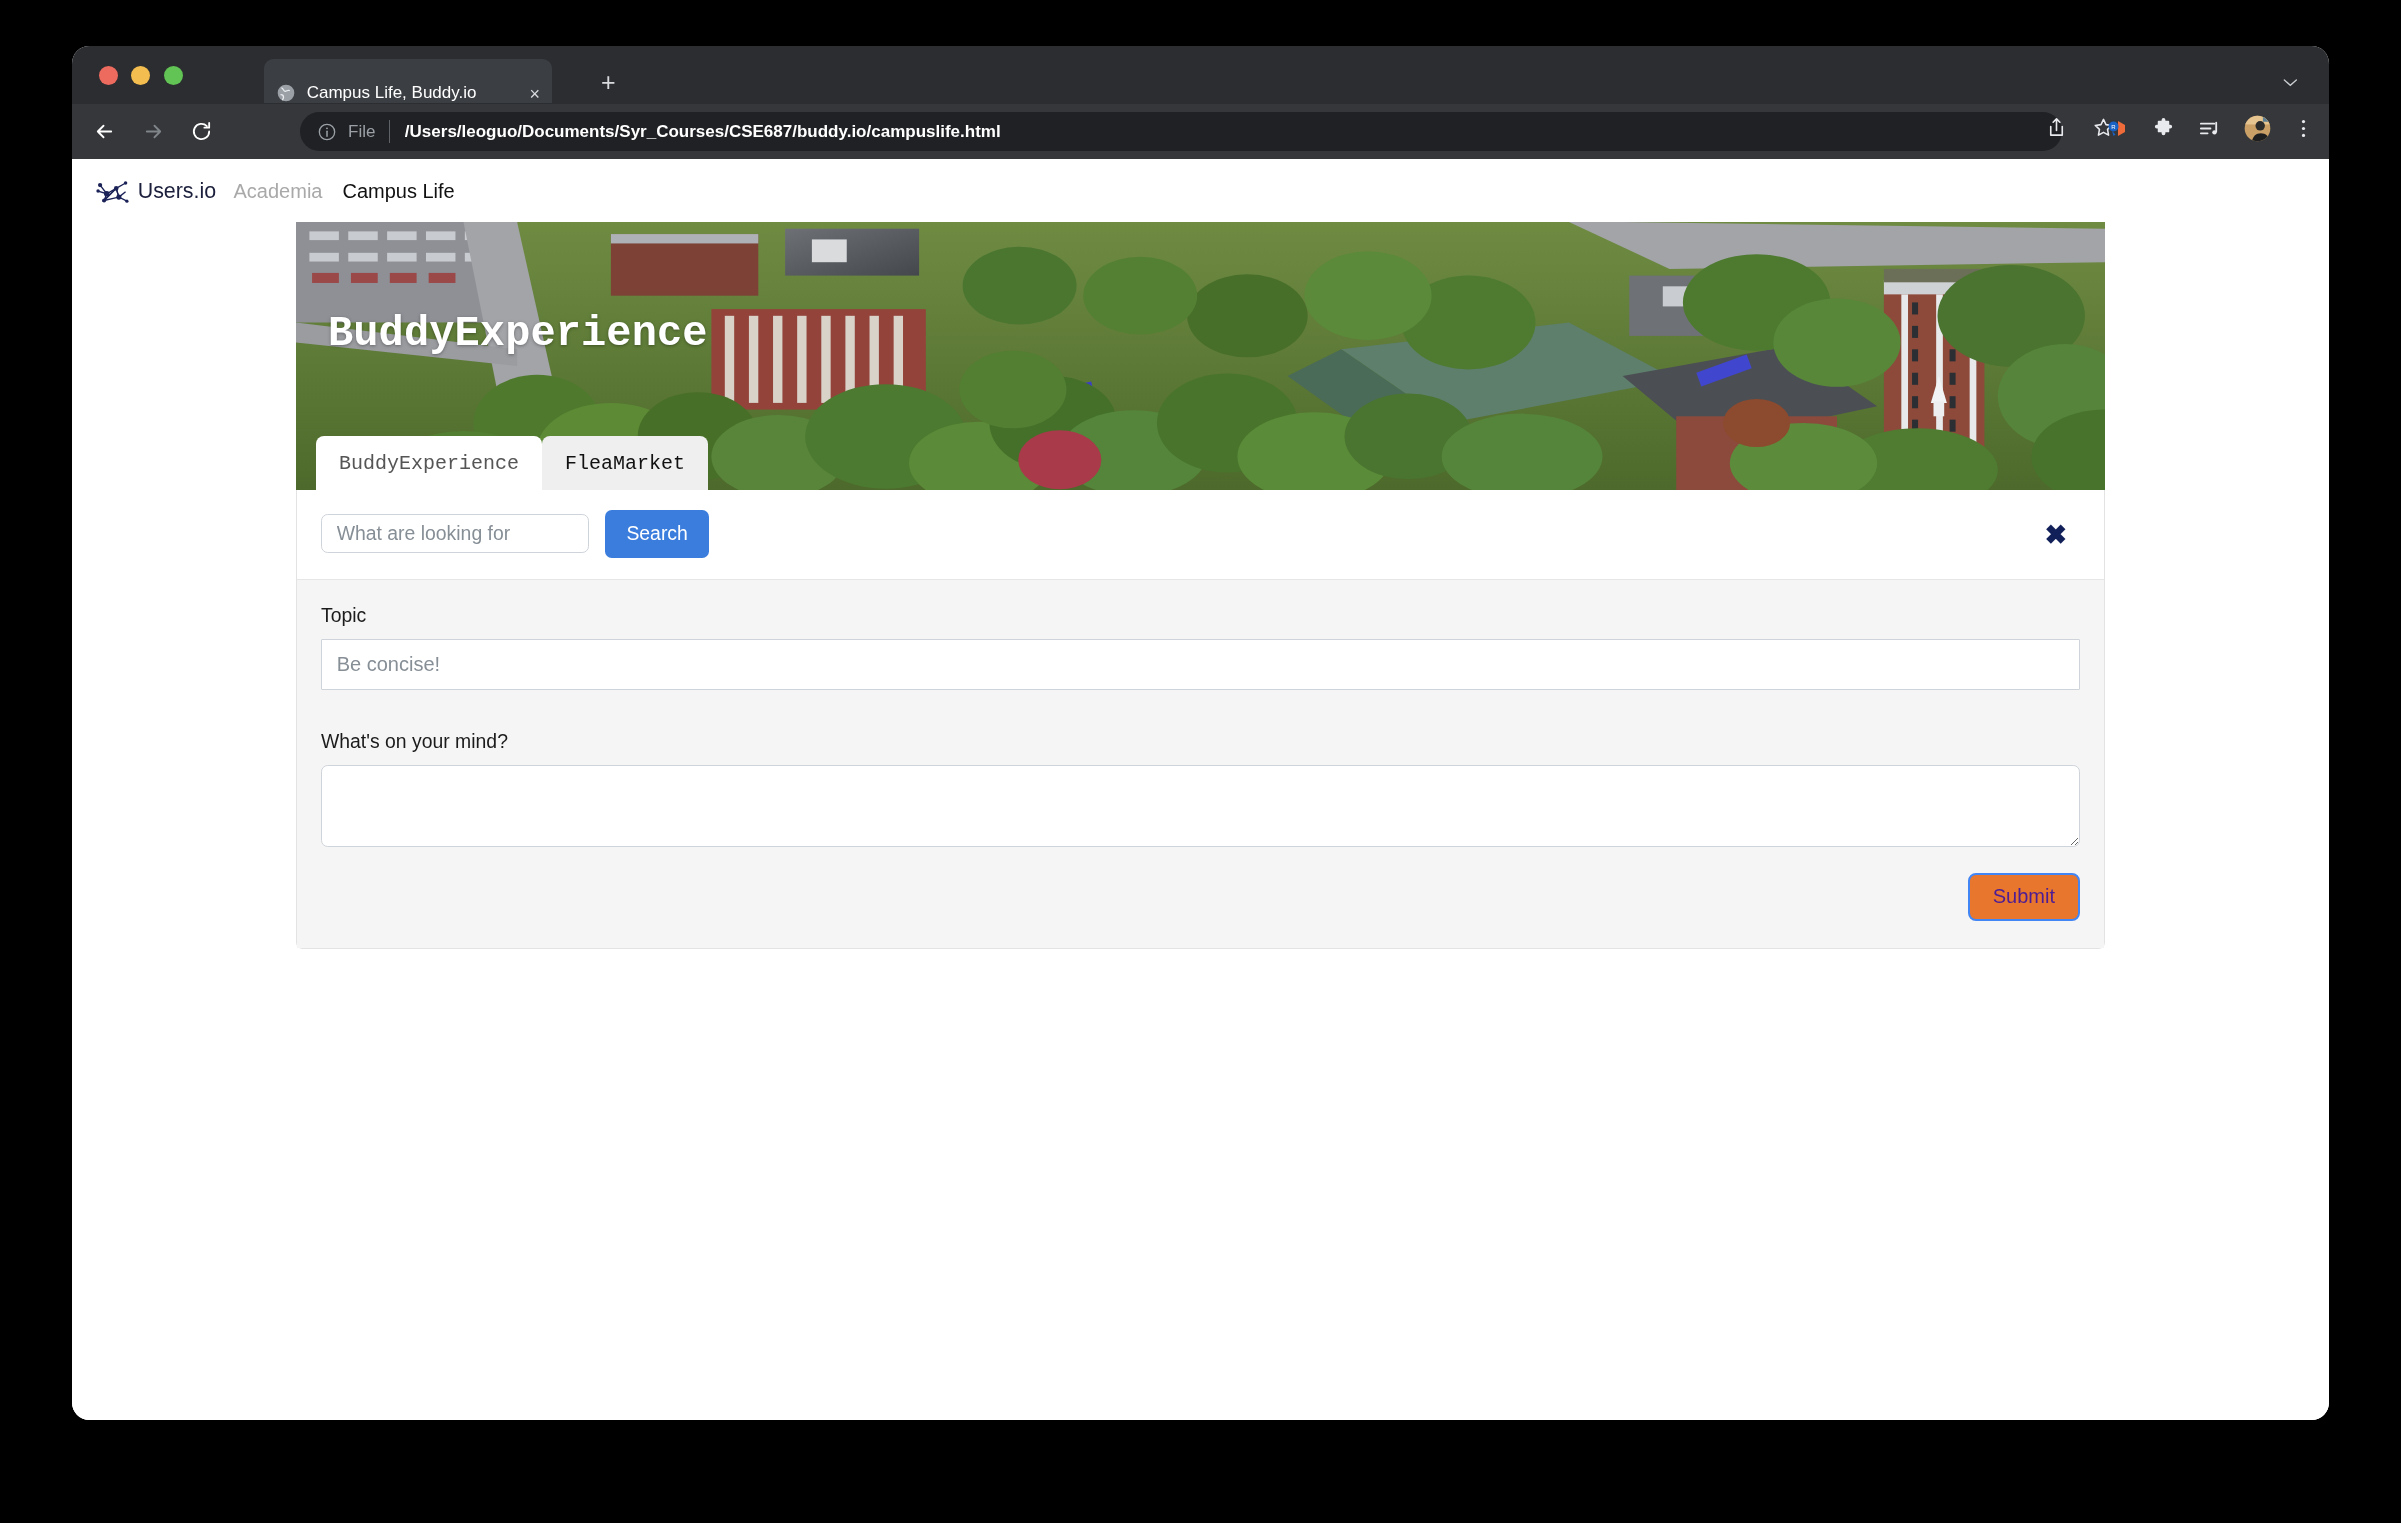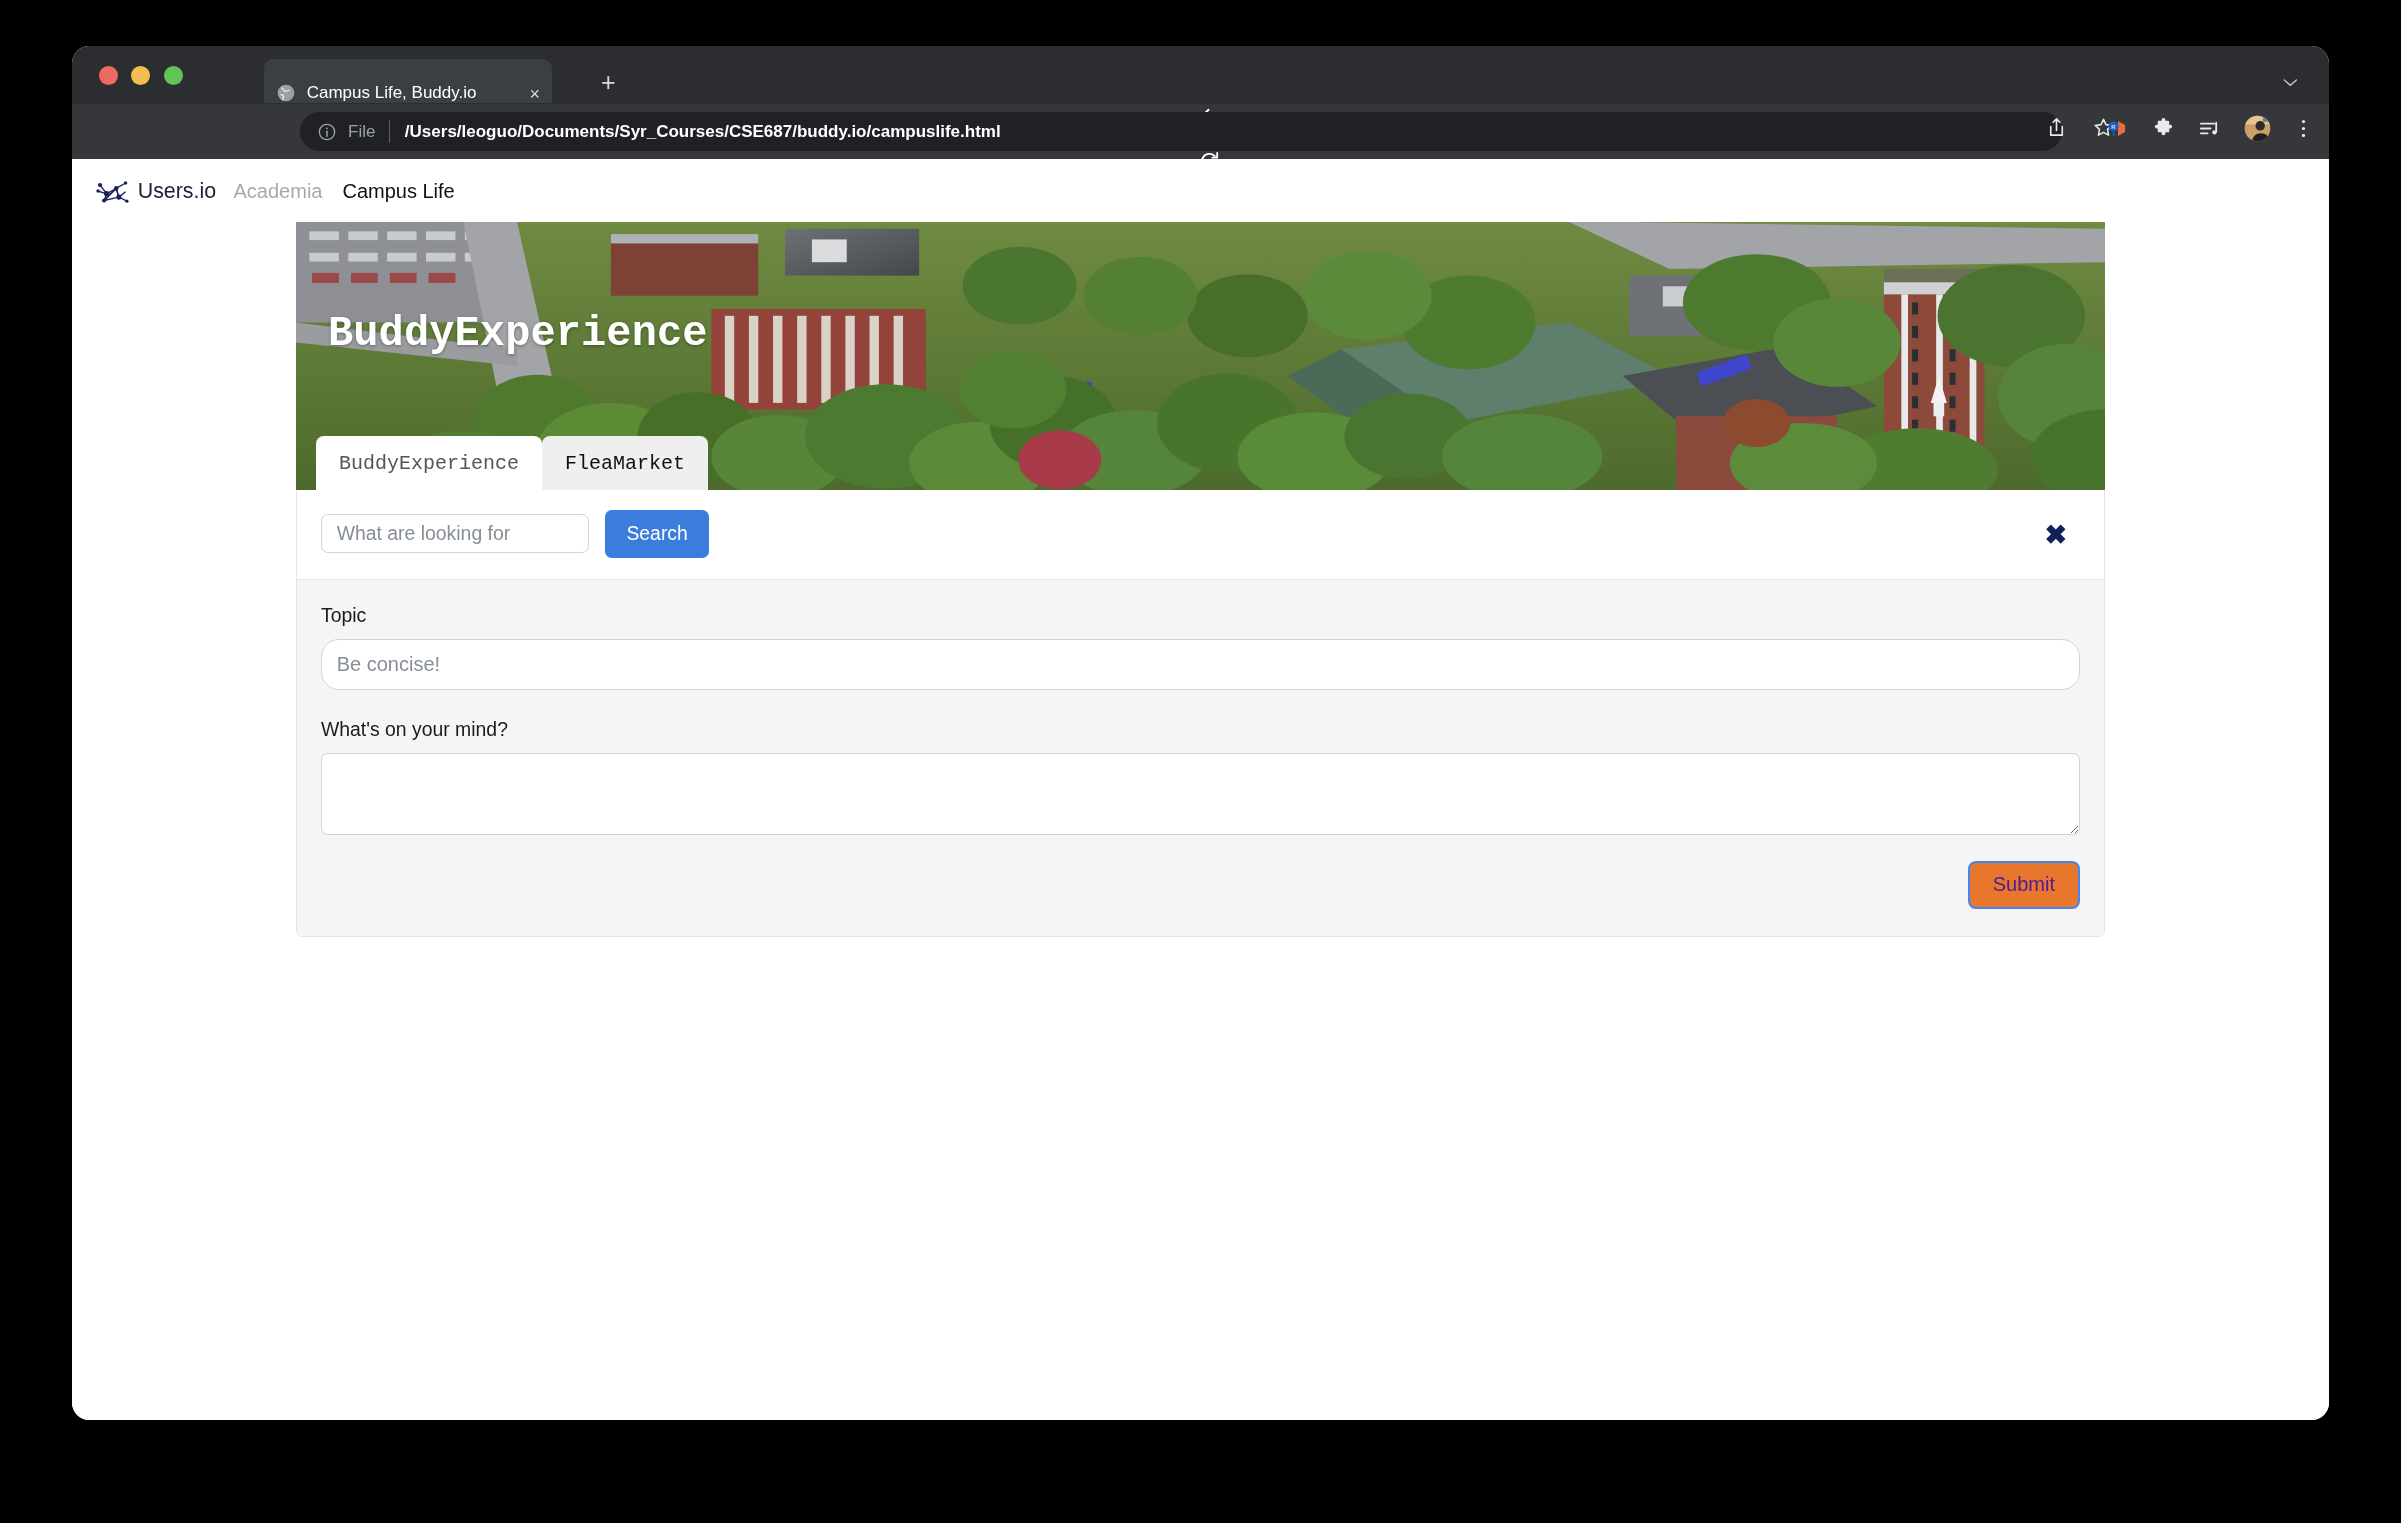--- a/index.html
+++ b/index.html
@@ -105,21 +105,20 @@
     cursor: pointer;
   }
 
   
   #toolbar {
     position: relative;
     height: 55px;
     background: #35373b;
     display: flex;
     align-items: center;
-    flex-direction: column;
   }
   .nav-btn {
     width: 31px;
     height: 31px;
     margin-left: 17.4px;
     display: flex;
     align-items: center;
     justify-content: center;
     cursor: pointer;
   }
@@ -305,29 +304,29 @@
   .field-label {
     font-size: 19.4px;
     color: #1b1b1b;
     margin-bottom: 12px;
   }
   #topic-input {
     display: block;
     width: 100%;
     height: 51px;
     border: 1.3px solid #ced4da;
-    border-radius: 18px;
+    border-radius: 1px;
     font-size: 20px;
     padding: 0 14.7px;
     box-sizing: border-box;
     color: #495057;
     background: #ffffff;
     font-family: "Liberation Sans", sans-serif;
     outline: none;
-    margin-bottom: 28px;
+    margin-bottom: 40px;
   }
   #topic-input::placeholder { color: #868e96; }
   #mind-textarea {
     display: block;
     width: 100%;
     height: 82px;
     border: 1.3px solid #ced4da;
     border-radius: 6.7px;
     font-size: 20px;
     padding: 10.7px 14.7px;

